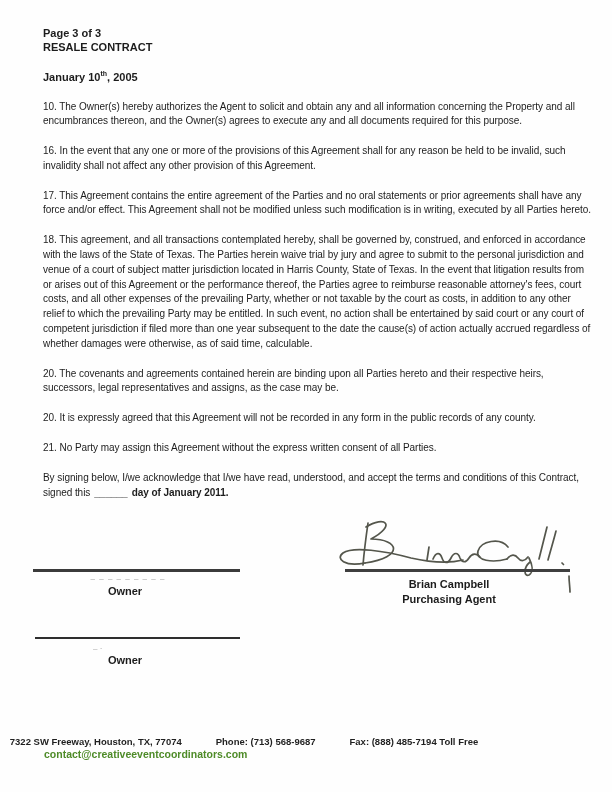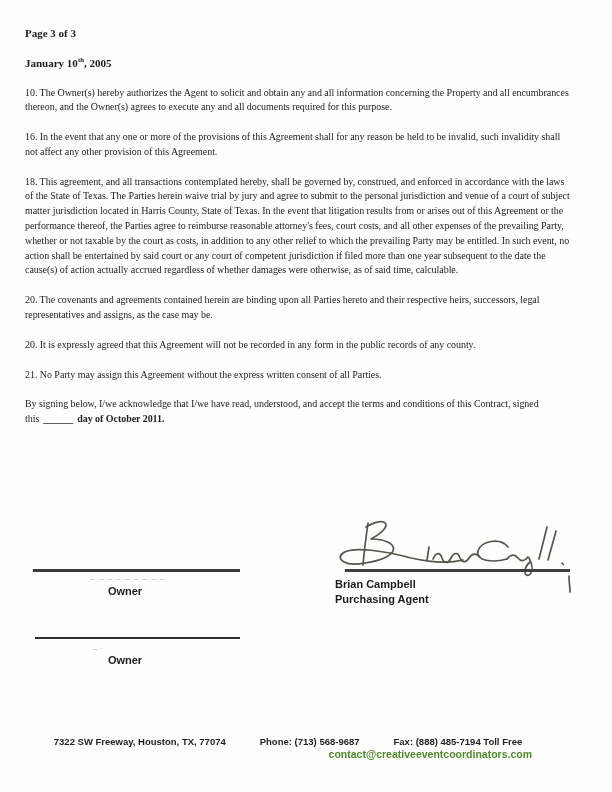--- a/index.html
+++ b/index.html
@@ -7,27 +7,26 @@
     position: relative;
     width: 612px;
     height: 792px;
     background: #fefefe;
     color: #1c1c1c;
     font-family: "Liberation Sans", sans-serif;
     overflow: hidden;
   }
   .content {
     position: absolute;
-    left: 25px;
+    left: 43px;
     top: 26px;
     width: 550px;
     font-size: 10px;
     letter-spacing: -0.05px;
     line-height: 14.8px;
-    font-family: Liberation Serif, serif;
   }
   .hdr-line {
     font-weight: bold;
     font-size: 11px;
     line-height: 14px;
     letter-spacing: 0;
   }
   .date-line {
     font-weight: bold;
     font-size: 11px;
@@ -42,21 +41,21 @@
   .bold { font-weight: bold; }
 
   
   .sig-svg { position: absolute; left: 333px; top: 513px; }
   .sig-line-agent {
     position: absolute; left: 345px; top: 569px;
     width: 225px; height: 3px; background: #3f3f3f;
   }
   .agent-block {
     position: absolute; left: 335px; top: 577px; width: 228px;
-    font-weight: bold; font-size: 11px; line-height: 15px;
+    text-align: center; font-weight: bold; font-size: 11px; line-height: 15px;
   }
   .sig-line-owner1 {
     position: absolute; left: 33px; top: 569px;
     width: 207px; height: 3px; background: #3b3b3b;
   }
   .faded-name {
     position: absolute; left: 68px; top: 574px; width: 120px;
     color: #9b9b9b; font-size: 8px; letter-spacing: 1px;
     filter: blur(0.3px); text-align: center; white-space: nowrap;
   }
@@ -73,49 +72,50 @@
     color: #a8a8a8; font-size: 8px; filter: blur(0.3px);
   }
   .owner2-label {
     position: absolute; left: 25px; top: 654px; width: 200px;
     text-align: center; font-weight: bold; font-size: 11px;
   }
 
   
   .footer {
     position: absolute; left: 0; top: 736px; width: 488px;
-    text-align: right;
-    margin-left: 44px;
+    text-align: left;
   }
   .footer-row {
     display: flex; justify-content: center; gap: 34px;
     font-weight: bold; font-size: 9.5px; color: #1f1f1f;
   }
   .footer-email {
     margin-top: 1px; font-weight: bold; font-size: 10.5px;
   }
 </style>
 </head>
 <body>
 
 <div class="page">
 
   <div class="content">
     <div class="hdr-line">Page 3 of 3</div>
+    <div class="hdr-line">RESALE CONTRACT</div>
 
     <div class="date-line"><span>January 10</span><sup>th</sup><span>, 2005</span></div>
 
     <p class="clause">10. The Owner(s) hereby authorizes the Agent to solicit and obtain any and all information concerning the Property and all encumbrances thereon, and the Owner(s) agrees to execute any and all documents required for this purpose.</p>
     <p class="clause">16. In the event that any one or more of the provisions of this Agreement shall for any reason be held to be invalid, such invalidity shall not affect any other provision of this Agreement.</p>
+    <p class="clause">17. This Agreement contains the entire agreement of the Parties and no oral statements or prior agreements shall have any force and/or effect. This Agreement shall not be modified unless such modification is in writing, executed by all Parties hereto.</p>
     <p class="clause">18. This agreement, and all transactions contemplated hereby, shall be governed by, construed, and enforced in accordance with the laws of the State of Texas. The Parties herein waive trial by jury and agree to submit to the personal jurisdiction and venue of a court of subject matter jurisdiction located in Harris County, State of Texas. In the event that litigation results from or arises out of this Agreement or the performance thereof, the Parties agree to reimburse reasonable attorney's fees, court costs, and all other expenses of the prevailing Party, whether or not taxable by the court as costs, in addition to any other relief to which the prevailing Party may be entitled. In such event, no action shall be entertained by said court or any court of competent jurisdiction if filed more than one year subsequent to the date the cause(s) of action actually accrued regardless of whether damages were otherwise, as of said time, calculable.</p>
     <p class="clause">20. The covenants and agreements contained herein are binding upon all Parties hereto and their respective heirs, successors, legal representatives and assigns, as the case may be.</p>
     <p class="clause">20. It is expressly agreed that this Agreement will not be recorded in any form in the public records of any county.</p>
     <p class="clause">21. No Party may assign this Agreement without the express written consent of all Parties.</p>
 
-    <p class="signing"><span>By signing below, I/we acknowledge that I/we have read, understood, and accept the terms and conditions of this Contract, signed this</span><span class="blank-field">______</span><span class="bold">day of October 2011.</span></p>
+    <p class="signing"><span>By signing below, I/we acknowledge that I/we have read, understood, and accept the terms and conditions of this Contract, signed this</span><span class="blank-field">______</span><span class="bold">day of January 2011.</span></p>
   </div>
 
   <svg class="sig-svg" width="252" height="85" viewBox="0 0 252 85">
     <g fill="none" stroke="#54564c" stroke-width="1.7" stroke-linecap="round" stroke-linejoin="round">
       <path d="M 35,10 C 33,24 31,40 30,52"></path>
       <path d="M 33,14 C 52,2 64,12 38,26 C 66,26 72,44 32,50"></path>
       <path d="M 32,50 C 12,54 2,46 10,40 C 20,33 52,38 78,45 C 100,50 118,50 130,47"></path>
       <path d="M 96,34 L 94,47"></path>
       <path d="M 100,46 c 3,-7 7,-7 9,-1 c 2,6 6,6 9,0 c 3,-6 7,-6 9,0 c 2,5 6,5 9,0 c 3,-5 8,-5 11,-1"></path>
       <path d="M 175,34 C 167,24 148,28 145,38 C 142,48 160,50 174,46"></path>
@@ -141,16 +141,16 @@
   <div class="sig-line-owner2"></div>
   <div class="faded-mark">– ·</div>
   <div class="owner2-label">Owner</div>
 
   <div class="footer">
     <div class="footer-row">
       <span>7322 SW Freeway, Houston, TX, 77074</span>
       <span>Phone: (713) 568-9687</span>
       <span>Fax: (888) 485-7194 Toll Free</span>
     </div>
-    <div class="footer-email" style="color: rgb(78, 139, 40);">contact@creativeeventcoordinators.com</div>
+    <div class="footer-email" style="color: rgb(78, 139, 40); padding-left: 44px;">contact@creativeeventcoordinators.com</div>
   </div>
 
 </div>
 
 </body></html>

